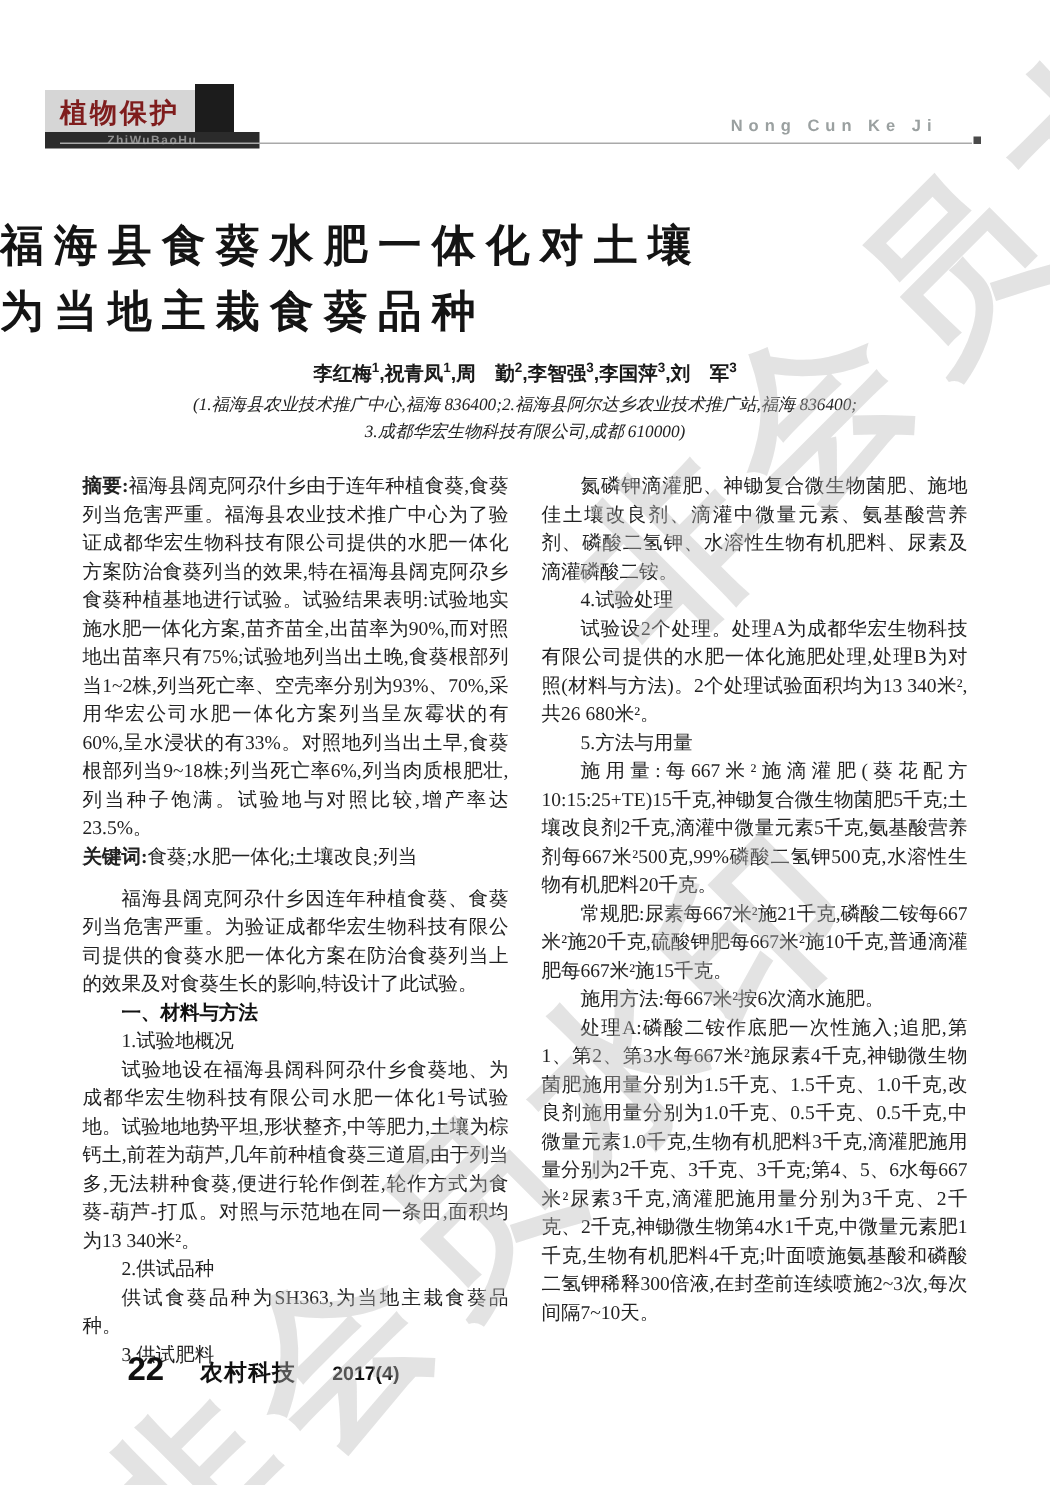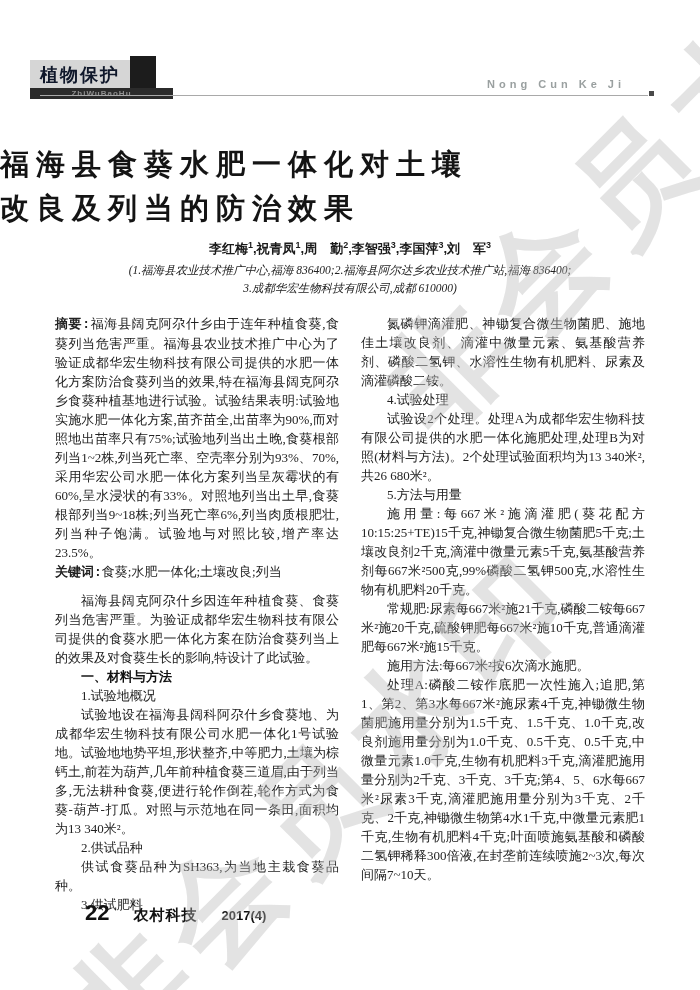--- a/index.html
+++ b/index.html
@@ -15,21 +15,21 @@
     position:absolute; left:30px; top:60px; width:126px; height:28px;
     background:#d6d6d6;
   }
   .cat-tab {
     position:absolute; right:0; top:-4px; width:26px; height:32px;
     background:#1c1c1c;
   }
   .cat-label {
     position:absolute; left:10px; top:3px;
     font-family:Liberation Mono, monospace;
-    font-weight:bold; font-size:18px; letter-spacing:2px; color:#0f172a;
+    font-weight:bold; font-size:18px; letter-spacing:2px; color:#7f1d1d;
     white-space:nowrap; z-index:2;
   }
   .cat-bar {
     position:absolute; left:30px; top:88px; width:143px; height:11px;
     background:#2b2b2b; text-align:center;
   }
   .cat-pinyin {
     font-family:"Liberation Sans","DejaVu Sans",sans-serif;
     font-weight:bold; font-size:8px; color:#8f8f8f; letter-spacing:1px;
     line-height:11px; display:block;
@@ -66,21 +66,21 @@
     font-style:italic; font-size:11.5px; line-height:18px; color:#222;
   }
 
   
   .columns {
     position:absolute; left:55px; top:314px; width:590px;
     display:flex; gap:22px;
   }
   .col { width:284px; font-size:13px; line-height:19px; text-align:justify; color:#222; }
   .col p { margin:0; }
-  .lbl { font-weight:bold; font-family:Liberation Mono, monospace; }
+  .lbl { font-weight:bold; font-family:Liberation Serif, serif; }
   .kw { margin-bottom:9px !important; }
   .indent { text-indent:2em; }
   .sec-head {
     font-family:"Liberation Sans","DejaVu Sans",sans-serif;
     font-weight:bold; text-indent:2em; color:#111;
   }
   .sub-head { text-indent:2em; }
 
   
   .footer {
@@ -116,21 +116,21 @@
   </div>
   <div class="cat-bar">
     <span class="cat-pinyin">ZhiWuBaoHu</span>
   </div>
   <div class="journal-pinyin">Nong Cun Ke Ji</div>
   <div class="header-rule"></div>
   <div class="header-dot"></div>
 
   <div class="title-block">
     <div>福海县食葵水肥一体化对土壤</div>
-    <div>改良及列当的防治效果</div>
+    <div>为当地主栽食葵品种</div>
   </div>
 
   <div class="authors">
     <span><span>李红梅</span><sup>1</sup><span>,</span></span><span><span>祝青凤</span><sup>1</sup><span>,</span></span><span><span>周　勤</span><sup>2</sup><span>,</span></span><span><span>李智强</span><sup>3</sup><span>,</span></span><span><span>李国萍</span><sup>3</sup><span>,</span></span><span><span>刘　军</span><sup>3</sup><span></span></span>
   </div>
 
   <div class="affil">
     <div>(1.福海县农业技术推广中心,福海  836400;2.福海县阿尔达乡农业技术推广站,福海  836400;</div>
     <div>3.成都华宏生物科技有限公司,成都  610000)</div>
   </div>

